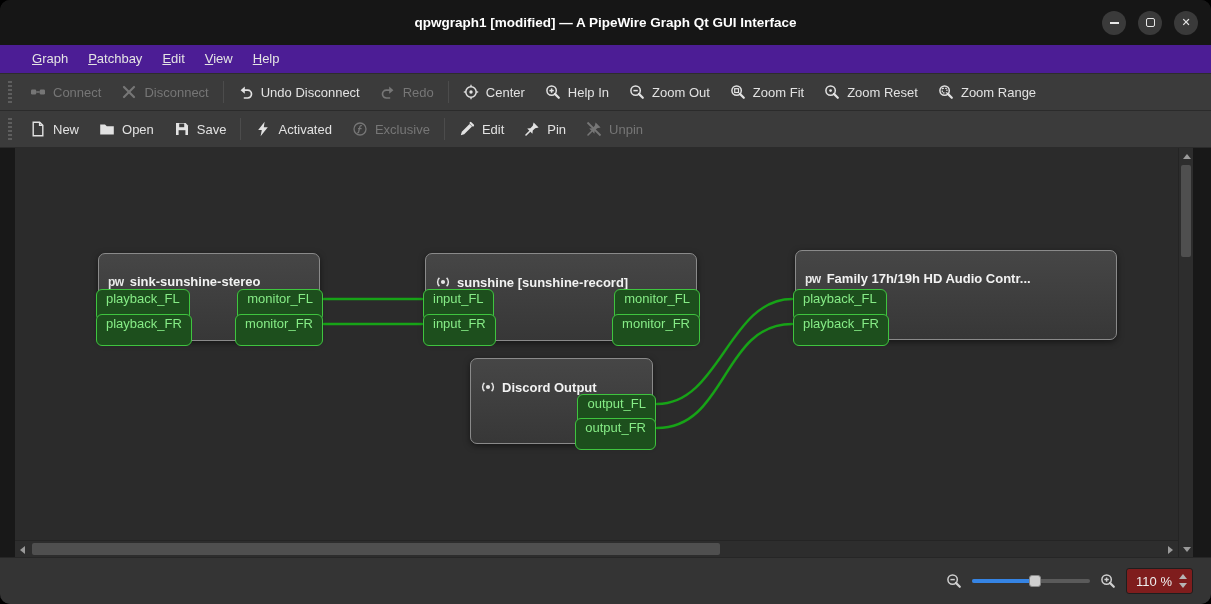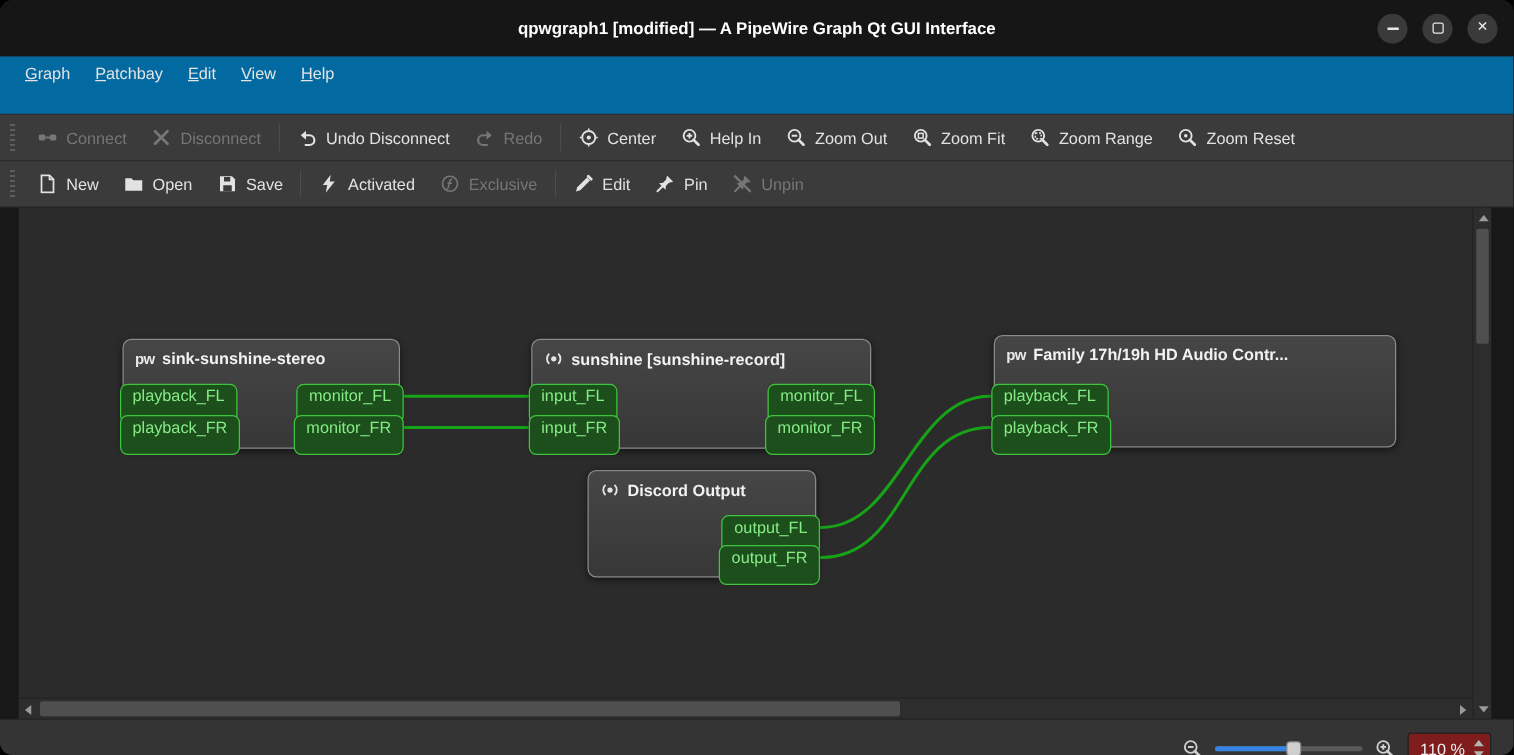--- a/index.html
+++ b/index.html
@@ -13,22 +13,22 @@
   .title { font-size: 13.5px; font-weight: 700; color: #ffffff; }
   .win-controls { position: absolute; right: 13px; top: 0; height: 100%;
                   display: flex; align-items: center; gap: 12px; }
   .win-btn { width: 24px; height: 24px; border-radius: 50%; background: #3a3a3a;
              display: flex; align-items: center; justify-content: center; cursor: pointer; }
   .glyph-min { width: 9px; height: 2px; background: #e8e8e8; display: block; }
   .glyph-max { width: 9px; height: 9px; border: 1.5px solid #e8e8e8; border-radius: 2px; display: block; }
   .glyph-close { color: #e8e8e8; font-size: 11px; line-height: 1; }
 
   
-  .menubar { height: 47px; background: #0369a1; display: flex; align-items: stretch;
-             padding-left: 10px; border-bottom: 1px solid #2d2d2d; }
+  .menubar { height: 29px; background: #4c1d95; display: flex; align-items: stretch;
+             padding-left: 22px; border-bottom: 1px solid #2d2d2d; }
   .menu-item { display: inline-block; padding: 0 10px; line-height: 27px;
                color: #e4e4e4; font-size: 13px; cursor: pointer; }
   .menu-item::first-letter { text-decoration: underline; }
 
   
   .toolbar { height: 37px; background: #3b3b3b; display: flex; align-items: center;
              padding: 0 4px; border-bottom: 1px solid #2b2b2b; }
   .tb-handle { width: 4px; height: 22px; margin: 0 8px 0 4px;
                background: repeating-linear-gradient(0deg, #5e5e5e 0 2px, transparent 2px 4px); }
   .tb-btn { display: flex; align-items: center; gap: 7px; padding: 0 10px; height: 28px;
@@ -45,21 +45,21 @@
   
   .canvas-wrap { position: relative; height: 409px; background: #181818; }
   .canvas { position: absolute; left: 15px; top: 0; width: 1163px; height: 392px;
             background: #2b2b2b; overflow: hidden; }
   .wires { position: absolute; left: 0; top: 0; z-index: 1; }
   .wire { fill: none; stroke: #17a317; stroke-width: 2.4px; stroke-linecap: round; }
 
   .node { position: absolute; z-index: 2; background: linear-gradient(#464646, #373737);
           border: 1px solid #8a8a8a; border-radius: 7px;
           box-shadow: 0 2px 6px rgba(0,0,0,.5); cursor: move; }
-  .node-head { display: flex; align-items: center; gap: 6px; padding: 7px 9px;
+  .node-head { display: flex; align-items: center; gap: 6px; padding: 20px 9px;
                color: #f2f2f2; font-weight: 700; font-size: 13px; white-space: nowrap; overflow: hidden; }
   .pw-icon { font-weight: 700; font-size: 12px; color: #e8e8e8; letter-spacing: -0.5px; }
   .stream-icon { width: 16px; height: 16px; color: #e4e4e4; flex: 0 0 16px; }
   .port { position: absolute; height: 32px; line-height: 18px; padding: 0 9px;
           border-radius: 6px; background: #1d4f1d; border: 1.5px solid #3fc43f;
           color: #86ec86; font-size: 13px; white-space: nowrap; cursor: crosshair; z-index: 3; }
   .port.left { left: -3px; }
   .port.right { right: -4px; }
 
   
@@ -266,29 +266,29 @@
       <span>Zoom Out</span>
     </div>
     <div class="tb-btn">
       <svg class="ic">
           <use href="#i-zoom-fit"></use>
         </svg>
       <span>Zoom Fit</span>
     </div>
     <div class="tb-btn">
       <svg class="ic">
+          <use href="#i-zoom-reset"></use>
+        </svg>
+      <span>Zoom Reset</span>
+    </div>
+    <div class="tb-btn">
+      <svg class="ic">
           <use href="#i-zoom-range"></use>
         </svg>
       <span>Zoom Range</span>
-    </div>
-    <div class="tb-btn">
-      <svg class="ic">
-          <use href="#i-zoom-reset"></use>
-        </svg>
-      <span>Zoom Reset</span>
     </div>
   </div>
 
   <div class="toolbar">
     <div class="tb-handle"></div>
     <div class="tb-btn">
       <svg class="ic">
           <use href="#i-new"></use>
         </svg>
       <span>New</span>

